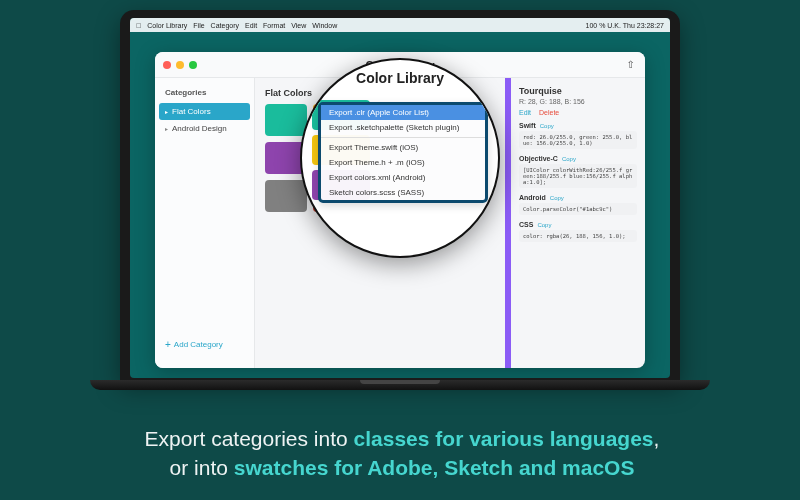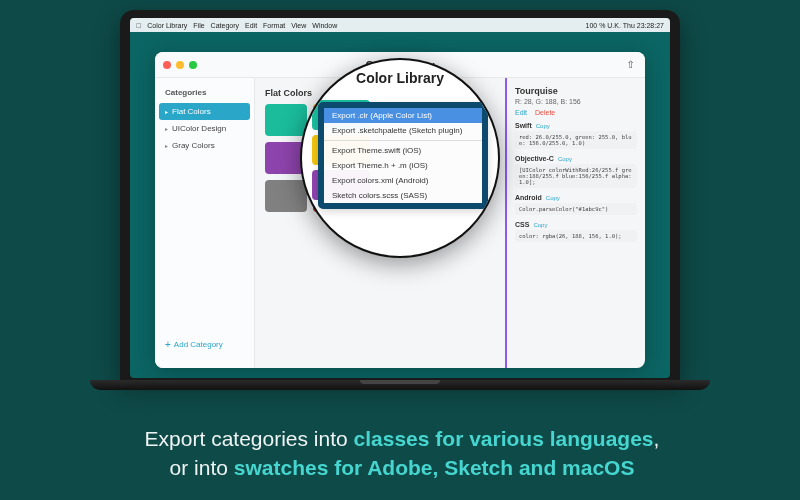--- a/index.html
+++ b/index.html
@@ -33,37 +33,37 @@
   .cat-item.active .caret{color:#fff;}
   .caret{font-size:6px;color:#888;}
   .add-cat{margin-top:auto;padding:8px 10px;font-size:8px;color:#2aa6c9;display:flex;align-items:center;gap:3px;}
   .add-cat .plus{font-size:10px;}
   
   .main{flex:1;padding:10px 10px;overflow:hidden;}
   .section-title{font-size:9px;font-weight:600;color:#333;margin-bottom:6px;}
   .swatches{display:grid;grid-template-columns:repeat(4,42px);gap:6px;}
   .swatch{width:42px;height:32px;border-radius:4px;}
   
-  .detail{width:140px;border-left:2px solid #8b5cf6;padding:8px 8px;font-size:7px;color:#333;overflow:hidden;}
+  .detail{width:140px;border-left:6px solid #8b5cf6;padding:8px 8px;font-size:7px;color:#333;overflow:hidden;}
   .detail .name{font-size:9px;font-weight:600;}
   .detail .rgb{font-size:7px;color:#666;margin-top:2px;}
   .detail .actions{margin-top:4px;font-size:7px;}
   .detail .actions .edit{color:#2aa6c9;margin-right:6px;}
   .detail .actions .del{color:#e74c3c;}
   .detail .group{margin-top:6px;}
   .detail .group .lbl{font-weight:600;font-size:7px;}
   .detail .group .copy{color:#2aa6c9;font-size:6px;margin-left:4px;}
   .detail .code{font-family: Menlo, monospace; font-size:5.5px; background:#f0f1f3; padding:3px 4px; border-radius:3px; margin-top:2px; color:#444; word-break:break-all;}
   
   .magnify{position:absolute;left:50%;top:58px;transform:translateX(-50%);width:200px;height:200px;border-radius:50%;border:2px solid #111;background:#fff;overflow:hidden;box-shadow:0 6px 24px rgba(0,0,0,.4);}
   .mag-inner{position:absolute;inset:0;}
   .mag-title{position:absolute;top:10px;left:0;right:0;text-align:center;font-size:14px;font-weight:700;color:#222;}
   .mag-col{position:absolute;left:10px;top:40px;bottom:8px;width:58px;display:flex;flex-direction:column;gap:5px;}
   .mag-sw{height:30px;border-radius:4px;}
-  .mag-menu{position:absolute;left:16px;top:42px;width:170px;background:rgba(252,252,253,.96);border:6px solid #0c4a6e;border-radius:5px;box-shadow:0 3px 8px rgba(0,0,0,.15);font-size:8px;color:#333;}
+  .mag-menu{position:absolute;left:16px;top:42px;width:170px;background:rgba(252,252,253,.96);border:3px solid #0c4a6e;border-radius:5px;box-shadow:0 3px 8px rgba(0,0,0,.15);font-size:8px;color:#333;}
   .mag-menu .mi{padding:3px 8px;}
   .mag-menu .mi.sel{background:#4a90e2;color:#fff;}
   .mag-menu .sep{height:1px;background:#ddd;margin:2px 0;}
   
   .caption{position:absolute;left:4px;right:0;bottom:18px;text-align:center;color:#eef3f3;font-size:21px;font-weight:500;line-height:1.35;padding:0 30px;}
   .caption .hl{color:#46d6cf;font-weight:600;}
 </style>
 </head>
 <body>
 
@@ -96,25 +96,21 @@
         </div>
         <div class="app-body">
           <div class="sidebar">
             <div class="sidebar-title">Categories</div>
             <div class="cat-item active">
               <span class="caret">▸</span>
               <span>Flat Colors</span>
             </div>
             <div class="cat-item">
               <span class="caret">▸</span>
-              <span>UIColor Design</span>
-            </div>
-            <div class="cat-item">
-              <span class="caret">▸</span>
-              <span>Gray Colors</span>
+              <span>Android Design</span>
             </div>
             <div class="add-cat">
               <span class="plus">+</span>
               <span>Add Category</span>
             </div>
           </div>
 
           <div class="main">
             <div class="section-title">Flat Colors</div>
             <div class="swatches" id="swatch-grid">

